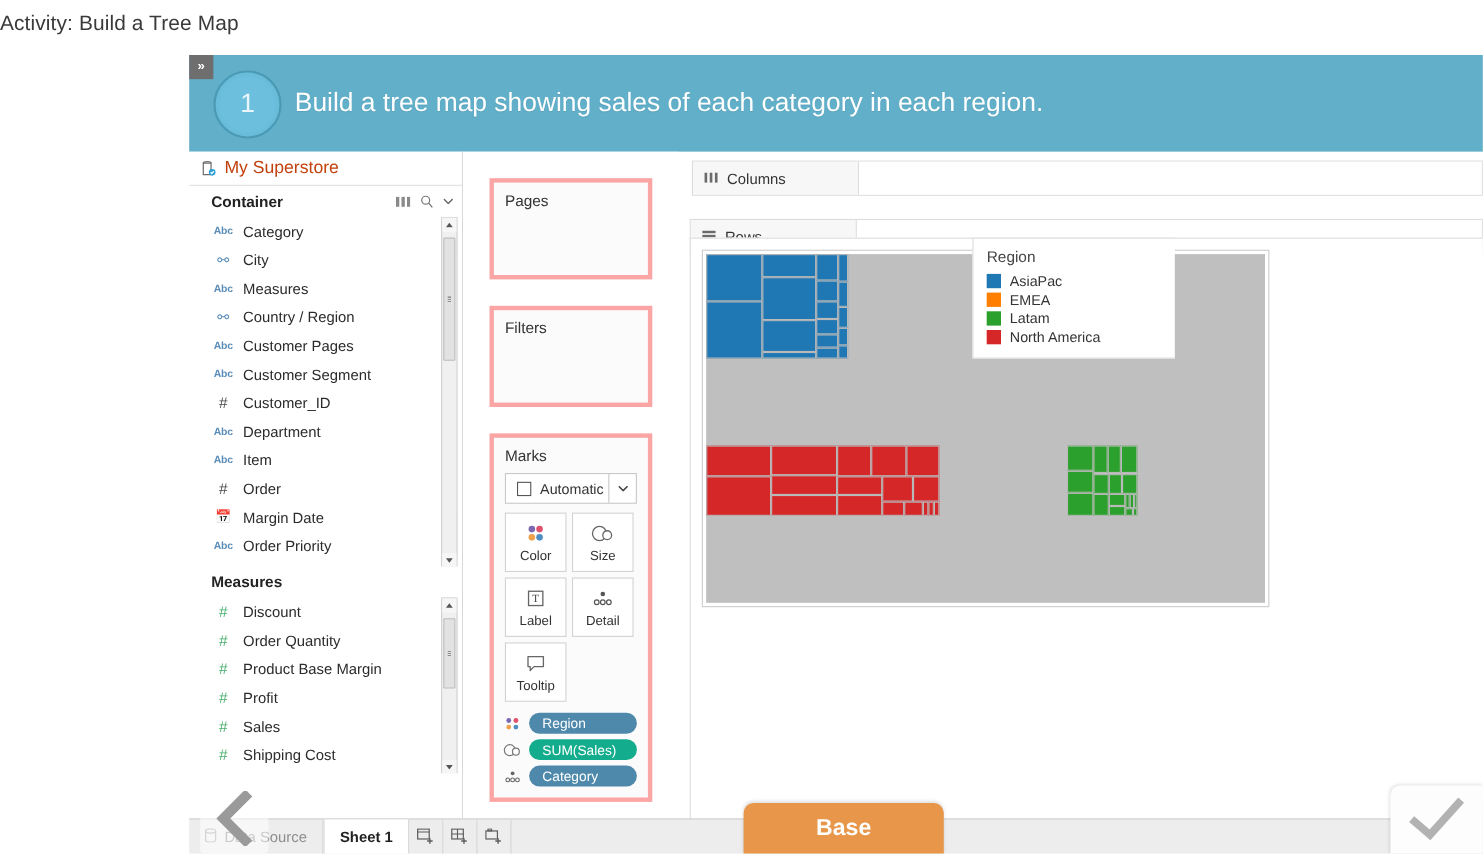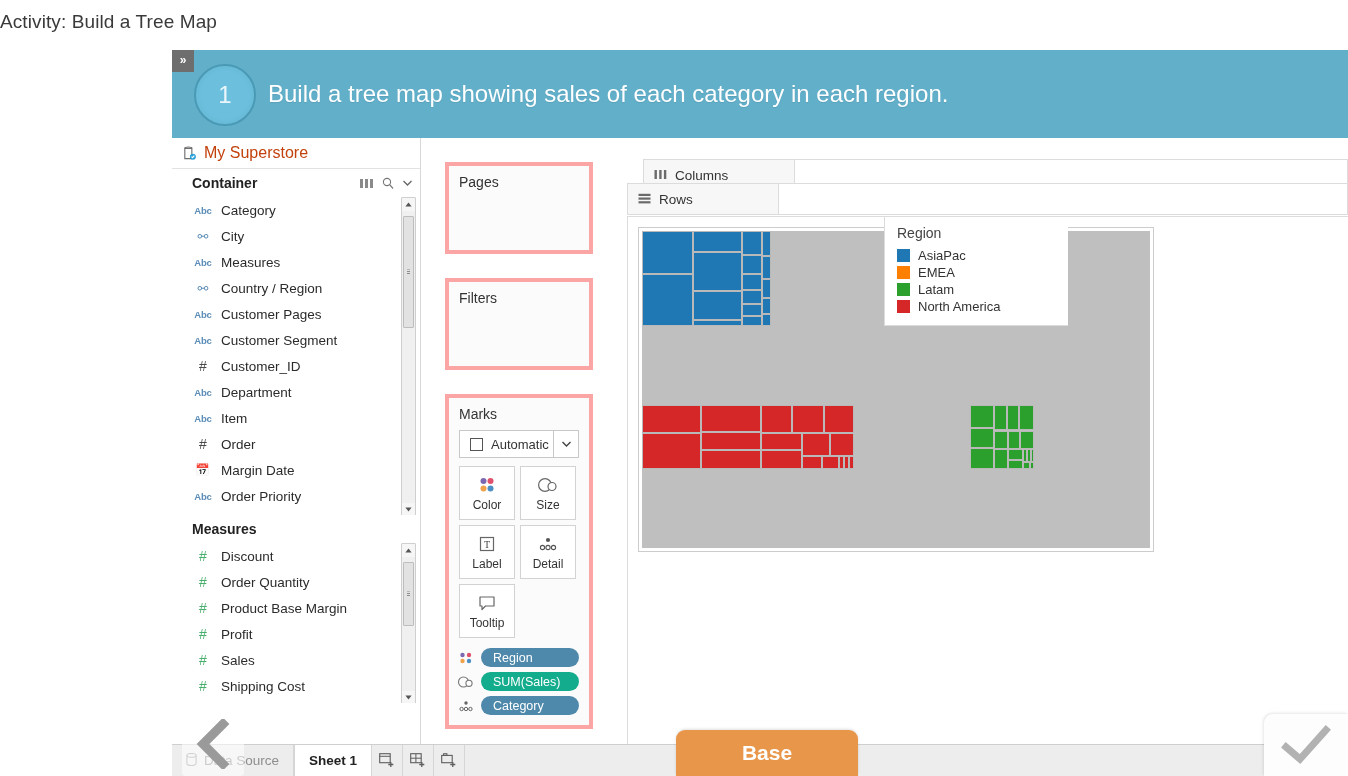--- a/index.html
+++ b/index.html
@@ -158,22 +158,22 @@
   
   .shelf{
     position:absolute;height:30px;border:1px solid #dcdcdc;background:#fbfbfb;
     display:flex;align-items:stretch;
   }
   .shelf-label{
     width:140px;display:flex;align-items:center;gap:8px;padding-left:10px;
     font-size:13.5px;color:#333;border-right:1px solid #dcdcdc;background:#f7f7f7;
   }
   .shelf-drop{flex:1;background:#fff;}
-  #shelf-columns{left:471px;top:8px;right:0;margin-top:13px;}
-  #shelf-rows{left:455px;top:45px;right:0;}
+  #shelf-columns{left:457px;top:8px;right:0;}
+  #shelf-rows{left:455px;top:61px;right:0;}
 
   
   .view-area{
     position:absolute;left:455px;top:78px;right:0;height:529px;
     background:#fff;border:1px solid #dcdcdc;border-right:none;
   }
   .view-inner{
     position:absolute;left:10px;top:10px;width:516px;height:325px;
     border:1px solid #cccccc;background:#fff;padding:3px;
     box-sizing:border-box;

